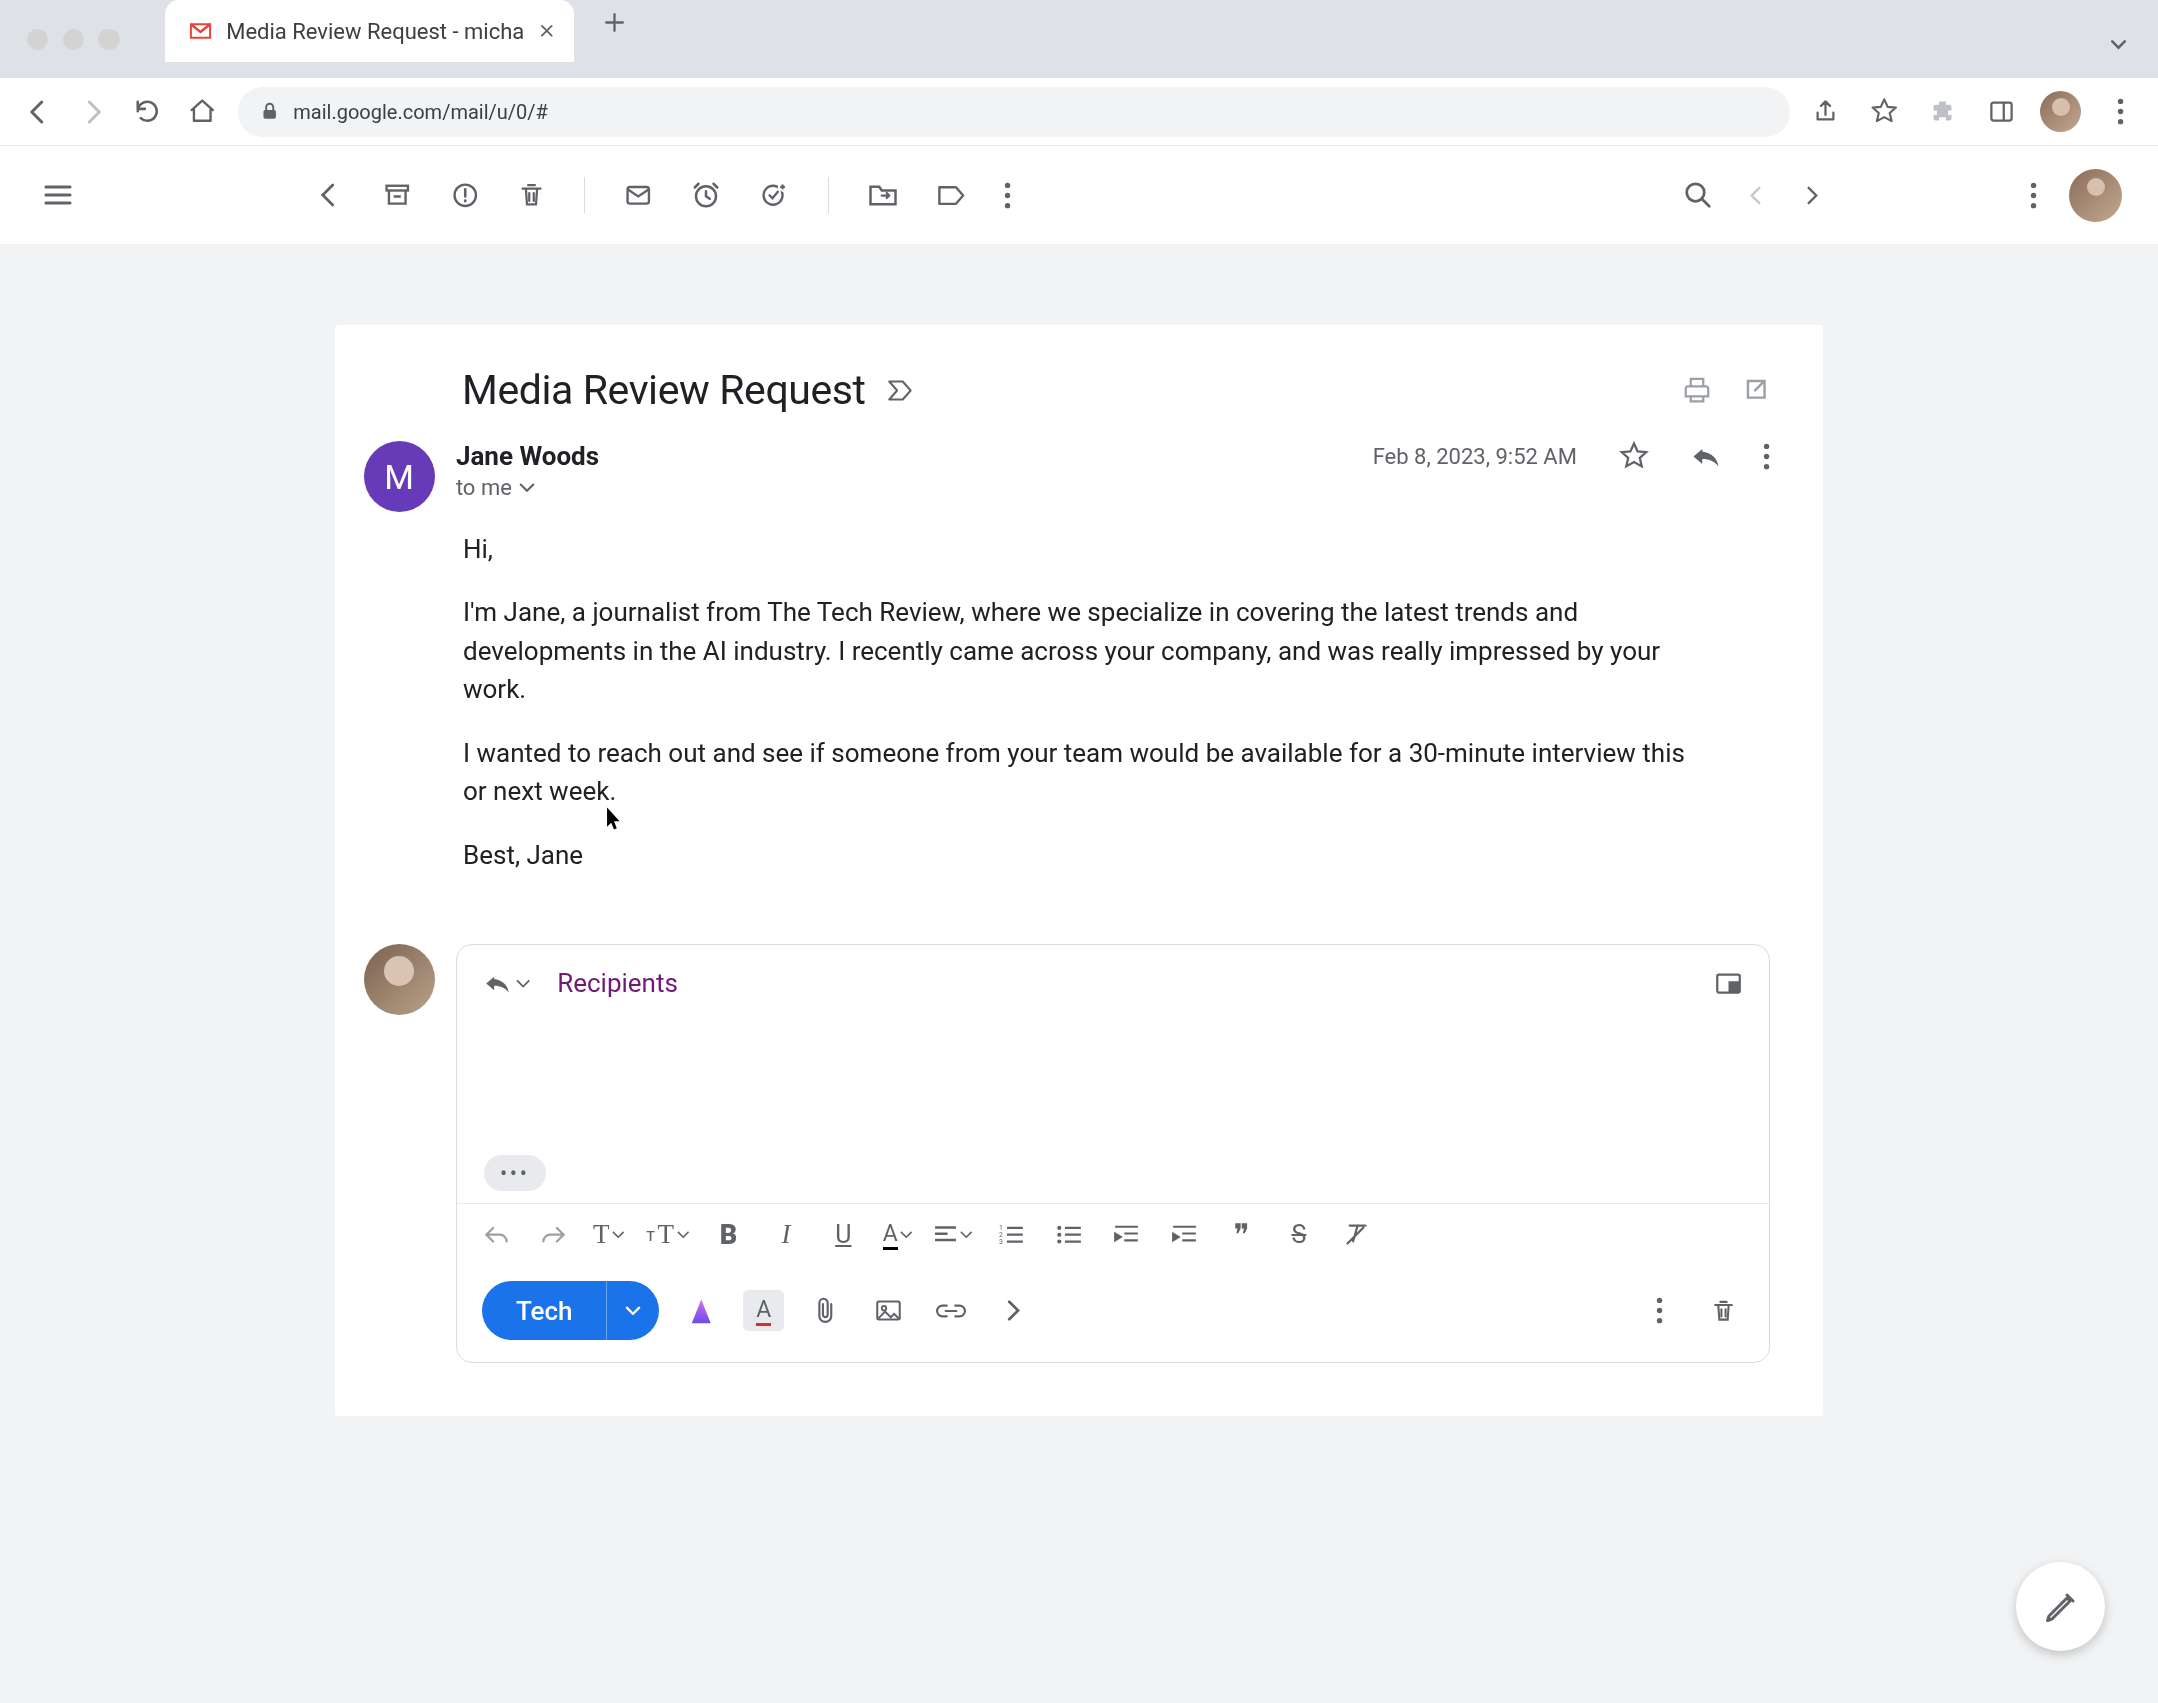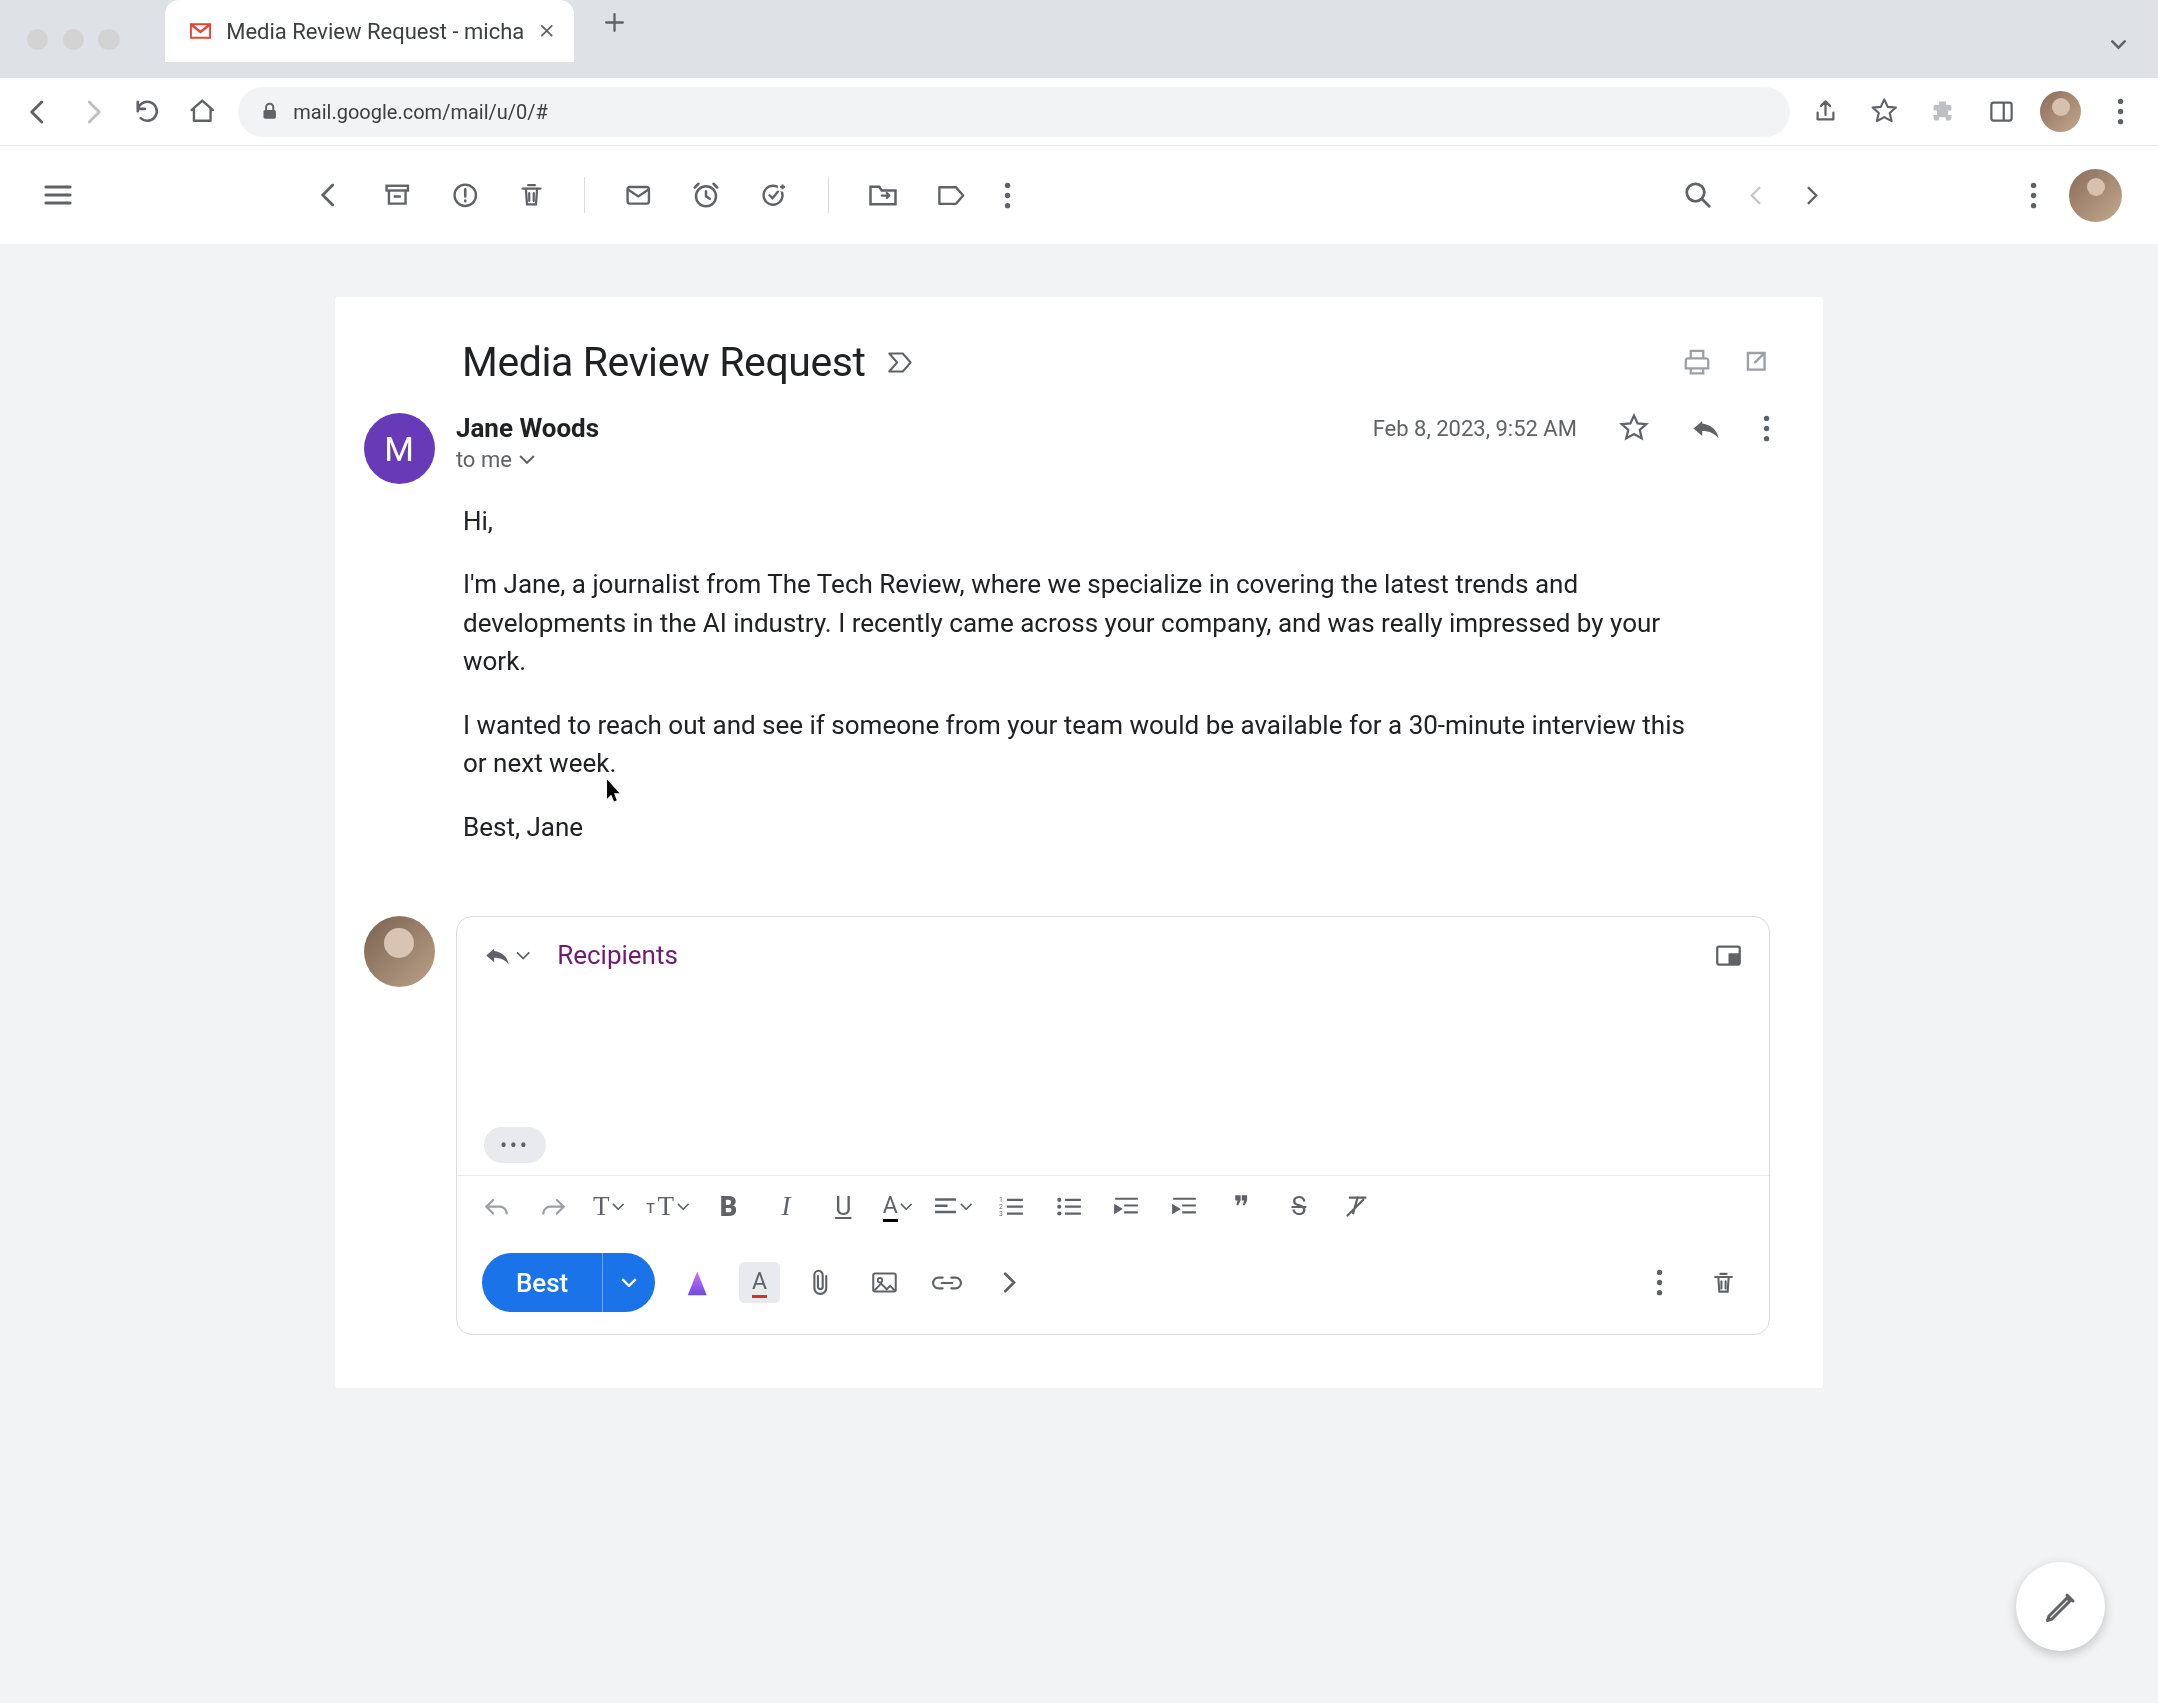--- a/index.html
+++ b/index.html
@@ -87,21 +87,21 @@
   }
   .hamburger { width:43px; height:43px; display:flex; align-items:center; justify-content:center; }
   .toolbar-group { display:flex; align-items:center; gap:39px; margin-left: 196px; }
   .sep { width:0.9px; height:36px; background:#dadce0; }
   .app-right { margin-left:auto; display:flex; align-items:center; gap:32px; }
   .chev.disabled { color:#c4c7cc; }
 
   
   .content {
     background:#f1f3f4;
-    padding: 53px 0 0 0;
+    padding: 81px 0 0 0;
     height: calc(1704px - 78px - 68px - 98px);
     position:relative;
   }
   .mail-card {
     background:#fff;
     width: 1488px;
     margin: 0 auto;
     border-radius: 3.6px;
     padding: 41px 0 53px 0;
     position:relative;
@@ -597,21 +597,21 @@
               <span style="text-decoration:line-through;font-size:25px;color:#5f6368">S</span>
             </div>
           <div class="fbtn">
               <svg width="27" height="25" viewBox="0 0 24 22">
                 <path d="M6 3h14M13 3l-4 14M4 19l14-14" stroke="#5f6368" stroke-width="2" fill="none" stroke-linecap="round"></path>
               </svg>
             </div>
         </div>
         <div class="send-row">
           <div class="send-btn">
-            <div class="send-main">Best</div>
+            <div class="send-main">Tech</div>
             <div class="send-more">
               <svg width="16" height="9" viewBox="0 0 14 8">
                   <path d="M1 1l6 6 6-6" stroke="#fff" stroke-width="2" fill="none"></path>
                 </svg>
             </div>
           </div>
           <div class="sbtn">
             <svg width="28.5" height="28.5" viewBox="0 0 24 24">
                 <path d="M12 2L4 22h16z" fill="url(#g1)"></path>
                 <defs>

